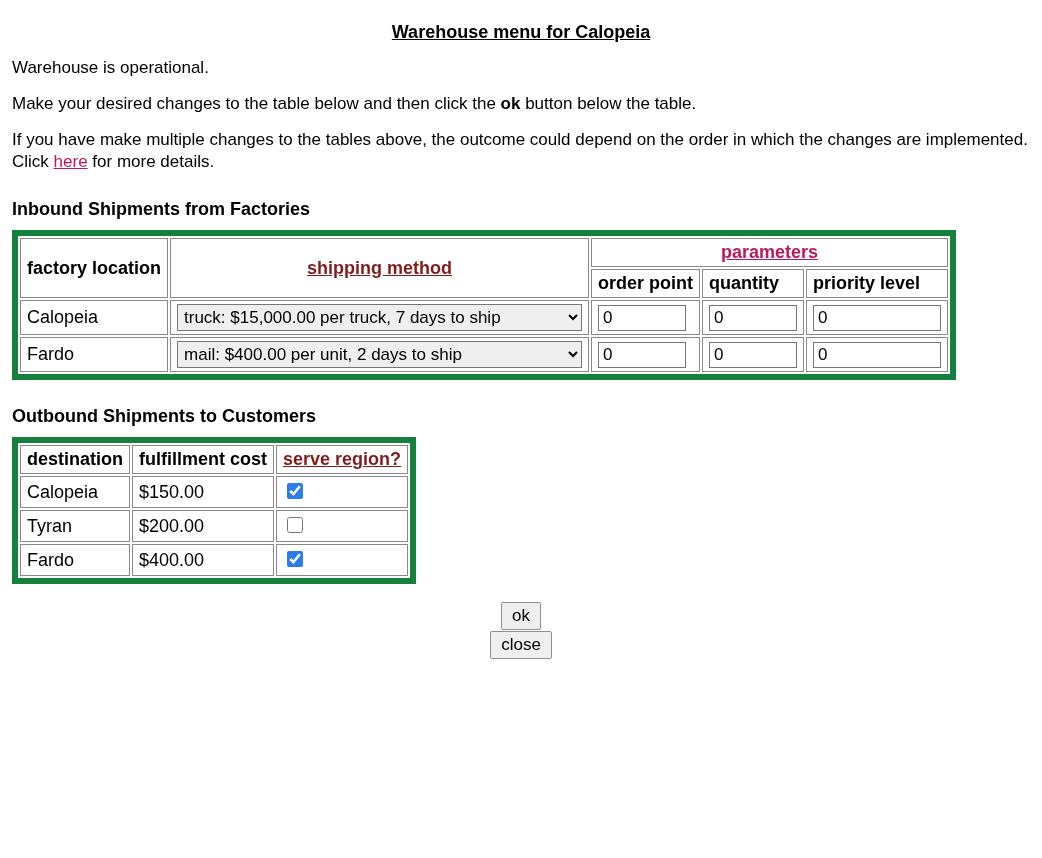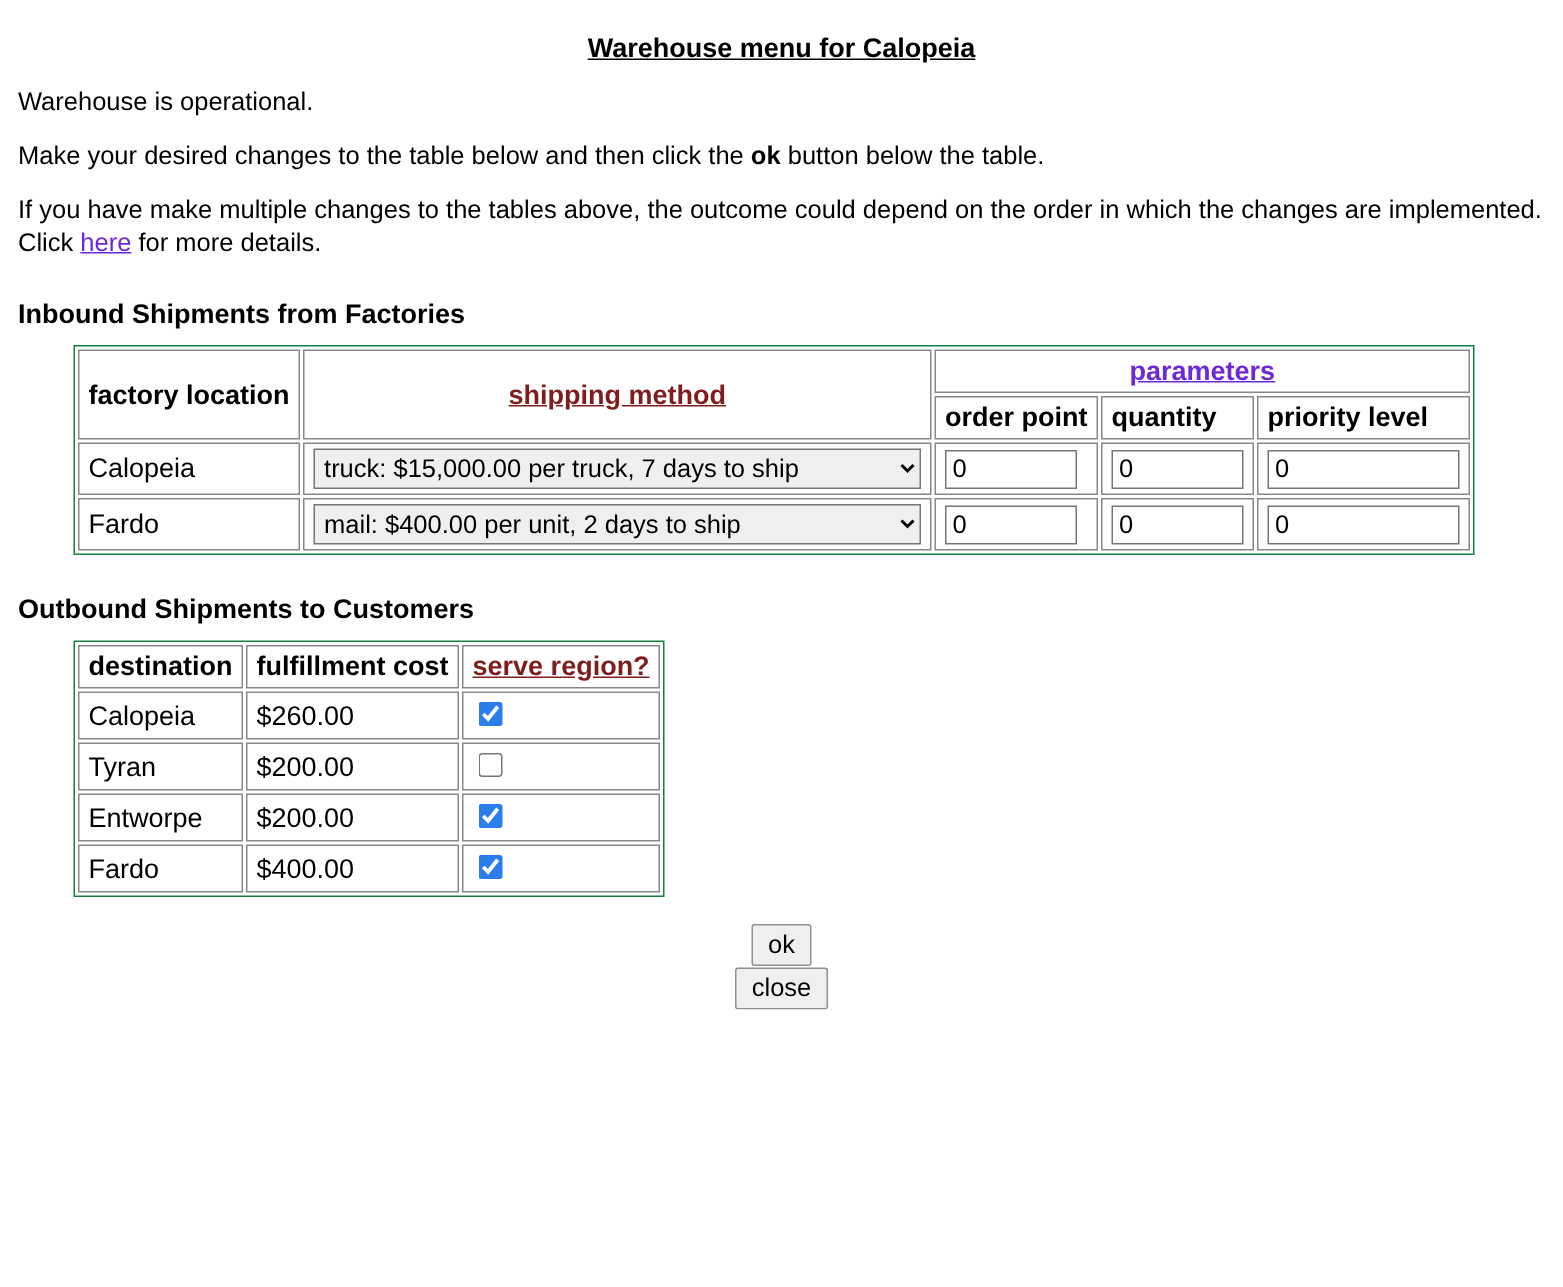--- a/index.html
+++ b/index.html
@@ -18,32 +18,31 @@
     button {
       font-family: Arial, Helvetica, sans-serif;
       font-size: 17px;
       padding: 3px 10px;
       background: #efefef;
       border: 1px solid #8f8f8f;
       border-radius: 2px;
       cursor: pointer;
     }
     p { margin: 14px 0; line-height: 1.3; }
-    a { color: #6d28d9; text-decoration: underline; }
+    a { color: #be185d; text-decoration: underline; }
     a.blue { color: #7f1d1d; }
     .section-heading {
       font-weight: bold;
       font-size: 18px;
       margin: 26px 0 10px;
     }
     table {
       border-collapse: separate;
       border-spacing: 2px;
-      border: 1px solid #15803d;
-      margin-left: 37px;
+      border: 6px solid #15803d;
     }
     th, td {
       border: 1px solid #888;
       padding: 3px 6px;
       text-align: left;
       font-size: 18px;
       vertical-align: middle;
     }
     th { font-weight: bold; }
     th.center-th { text-align: center; }
@@ -135,32 +134,27 @@
     <th>destination</th>
     <th>fulfillment cost</th>
     <th>
       <a href="#" class="blue">serve region?</a>
     </th>
   </tr>
   </tbody>
     <tbody id="outbound-body">
       <tr>
         <td>Calopeia</td>
-        <td>$260.00</td>
+        <td>$150.00</td>
         <td><input type="checkbox" checked="" style=""></td>
       </tr>
       <tr>
         <td>Tyran</td>
         <td>$200.00</td>
         <td><input type="checkbox" style=""></td>
-      </tr>
-      <tr>
-        <td>Entworpe</td>
-        <td>$200.00</td>
-        <td><input type="checkbox" checked="" style=""></td>
       </tr>
       <tr>
         <td>Fardo</td>
         <td>$400.00</td>
         <td><input type="checkbox" checked="" style=""></td>
       </tr>
     </tbody>
 </table>
 
 <div class="ok-row">

